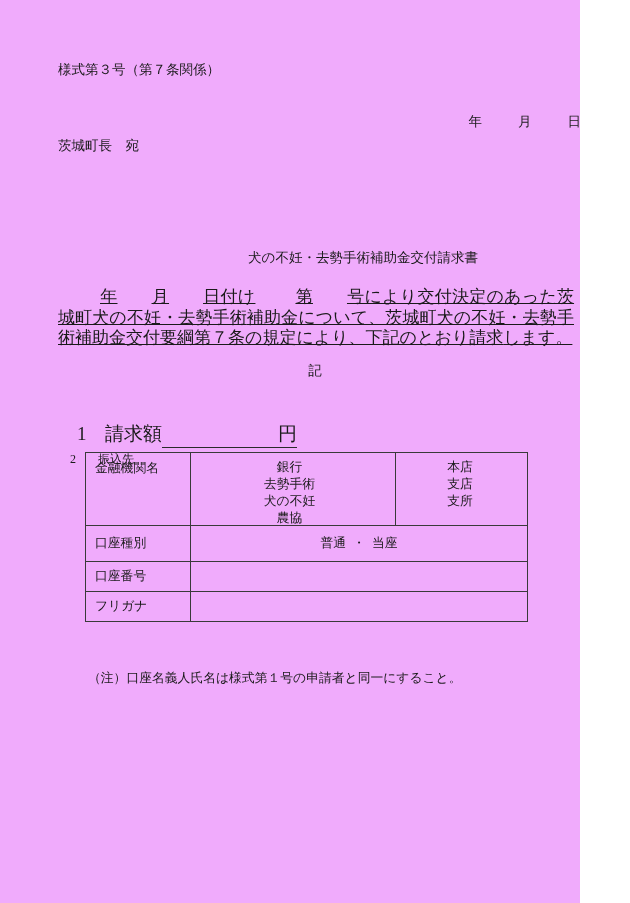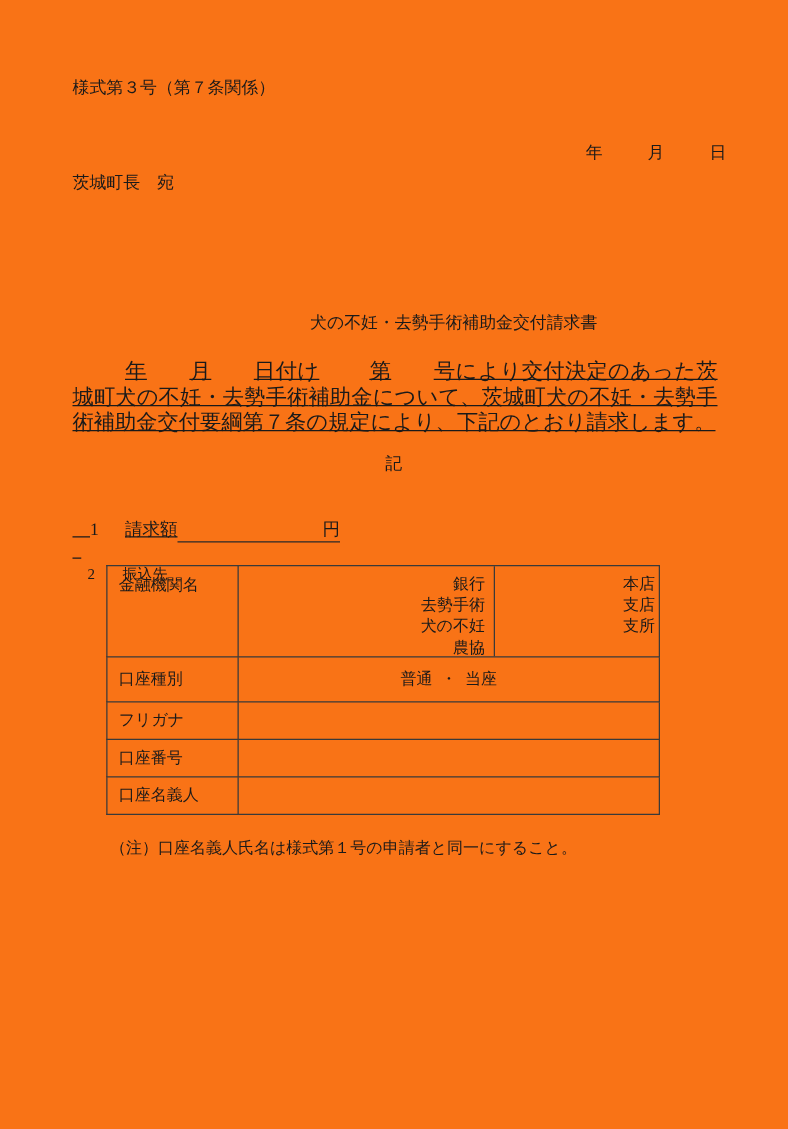--- a/index.html
+++ b/index.html
@@ -6,23 +6,23 @@
     margin: 0;
     padding: 0;
     background: #ffffff;
   }
   body {
     font-family: "Liberation Serif", "DejaVu Serif", serif;
     color: #1a1a1a;
   }
   #page {
     position: relative;
-    width: 630px;
+    width: 580px;
     height: 903px;
-    background: #f97316;
+    background: #f0abfc;
     overflow: hidden;
   }
 
   
   .abs { position: absolute; white-space: pre; }
   .t13 { font-size: 13.5px; line-height: 1.0; }
 
   
   #form-number {
     left: 58px; top: 63px;
@@ -90,22 +90,21 @@
   #ki-marker {
     left: 0; top: 362px;
     width: 630px;
     text-align: center;
     font-size: 13.5px;
   }
 
   
   #item-amount {
     left: 58px; top: 399px;
-    font-size: 14px;
-    text-decoration: underline;
+    font-size: 19px;
   }
   #item-amount .num { display: inline-block; width: 28px; }
   #item-amount .fill {
     display: inline-block;
     border-bottom: 1px solid #2a2a2a;
     padding-left: 8px;
   }
   #item-amount .fill .space { display: inline-block; width: 108px; }
 
   
@@ -157,20 +156,21 @@
     flex: 1 1 auto;
     box-sizing: border-box;
     font-family: Liberation Serif, serif;
   }
   .inst-col {
     display: flex;
     flex-direction: column;
     height: 100%;
     padding-top: 6px;
     box-sizing: border-box;
+    align-items: center;
   }
   .inst-col span {
     display: block;
     line-height: 17px;
     text-align: right;
     padding-right: 7px;
     white-space: nowrap;
   }
   .inst-col.right span { padding-right: 3px; }
 
@@ -242,31 +242,27 @@
       </tr>
 
       <tr>
         <td class="label">口座種別</td>
         <td>
           <div class="acct-type"><span>普通</span><span class="sep">・</span><span>当座</span></div>
         </td>
       </tr>
 
       <tr>
+        <td class="label">口座番号</td>
+        <td class="value"><span class="blank-cell"></span></td>
+      </tr>
+
+      <tr>
         <td class="label">フリガナ</td>
         <td class="value"><span class="blank-cell"></span></td>
       </tr>
 
-      <tr>
-        <td class="label">口座番号</td>
-        <td class="value"><span class="blank-cell"></span></td>
-      </tr>
-
-      <tr>
-        <td class="label">口座名義人</td>
-        <td class="value"><span class="blank-cell"></span></td>
-      </tr>
     </tbody>
   </table>
 
   <div class="abs" id="footnote">（注）口座名義人氏名は様式第１号の申請者と同一にすること。</div>
 
 </div>
 
 </body></html>

